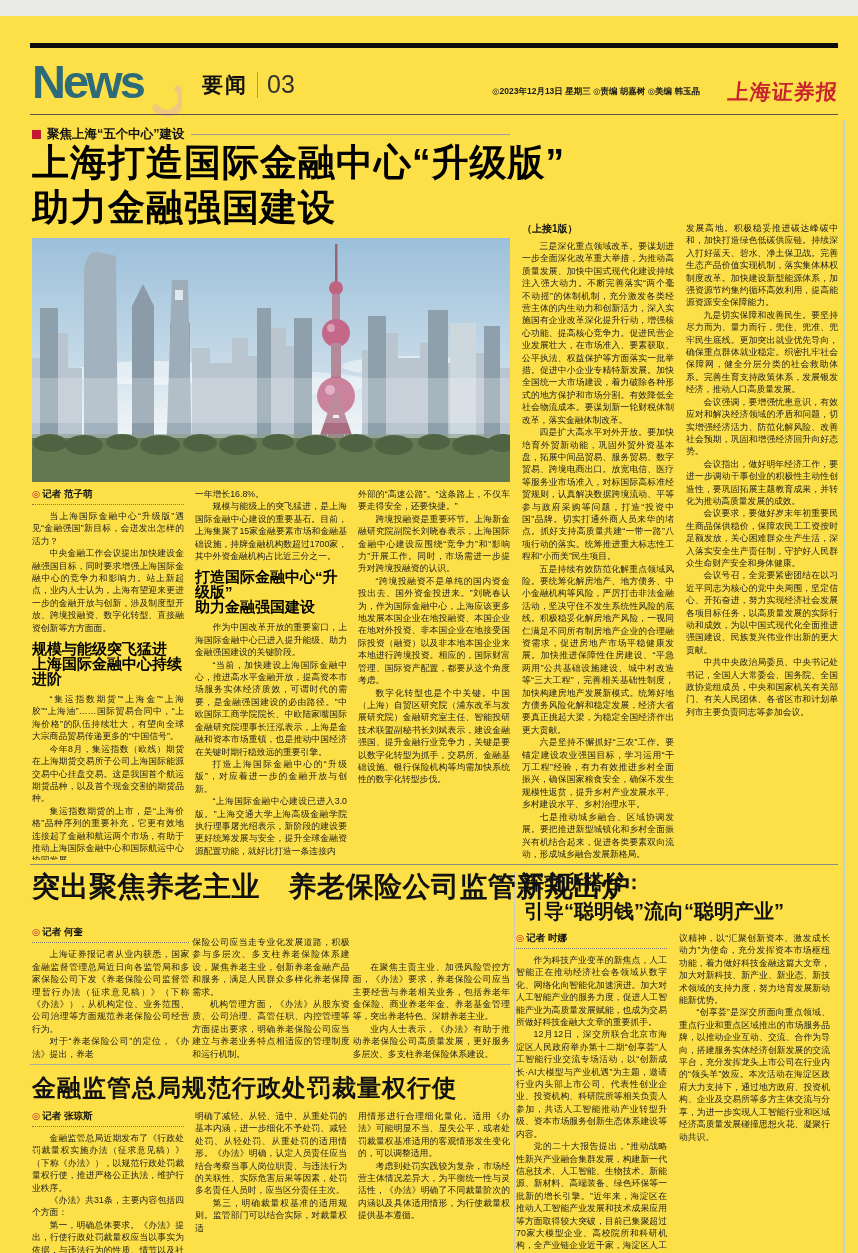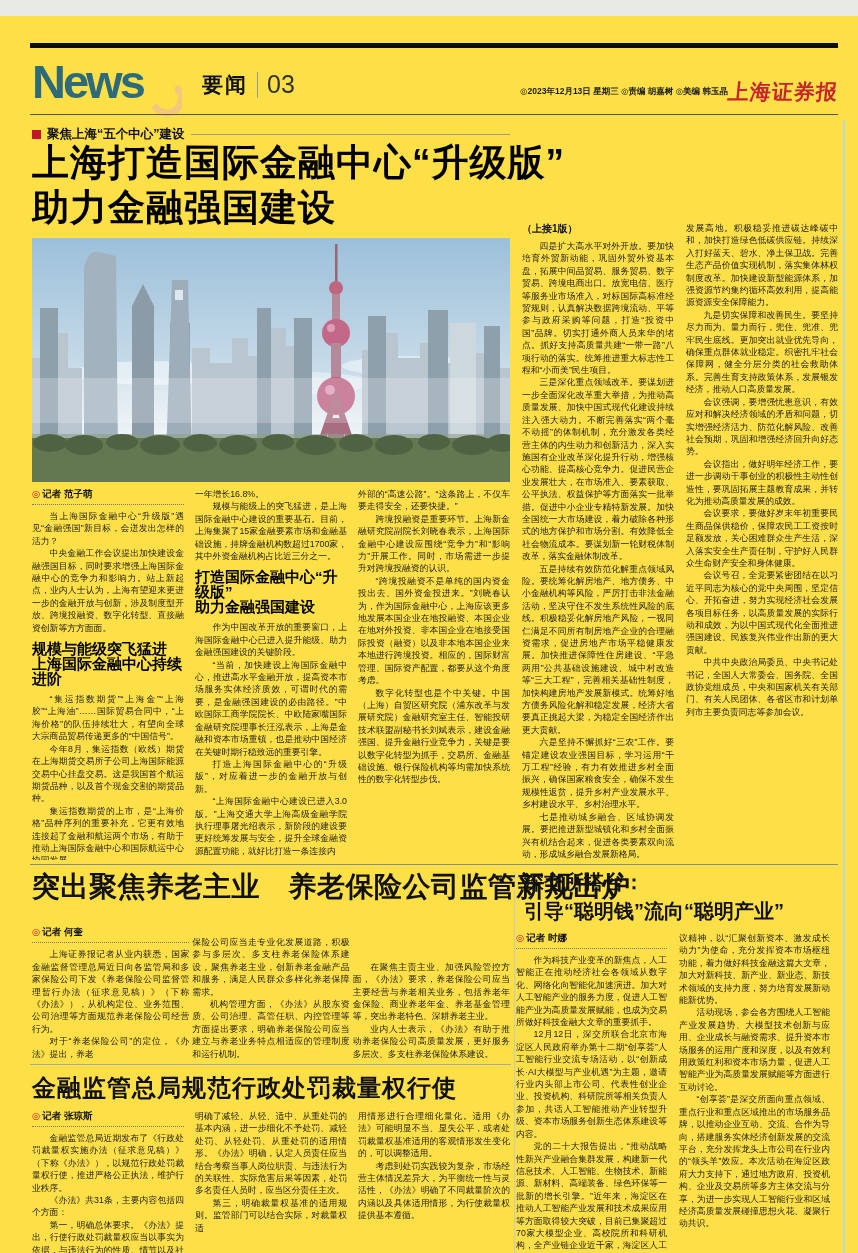--- a/index.html
+++ b/index.html
@@ -8,21 +8,21 @@
   .topbar{position:absolute;left:30px;top:27px;width:808px;height:5px;background:#0d0d0d;}
   
   .hdr{position:absolute;left:30px;top:38px;width:808px;height:58px;}
   .logo-wrap{position:absolute;left:2px;top:0;width:170px;height:60px;}
   .logo-text{font-size:47px;font-weight:900;color:#2e6b7a;letter-spacing:-3px;line-height:56px;}
   .logo-tail{position:absolute;left:116px;top:30px;}
   .section-block{position:absolute;left:172px;top:16px;display:flex;align-items:center;gap:9px;}
   .section-name{font-size:21px;font-weight:800;letter-spacing:2px;}
   .section-sep{width:1px;height:26px;background:#999;}
   .page-no{font-size:25px;font-weight:400;color:#333;}
-  .header-right{position:absolute;right:0;top:24px;display:flex;align-items:center;gap:0;}
+  .header-right{position:absolute;right:0;top:24px;display:flex;align-items:center;gap:28px;}
   .dateline{font-size:8.5px;font-weight:700;color:#1a1a1a;}
   .masthead{font-size:21px;font-weight:900;color:#c8232f;font-family:"Liberation Serif","DejaVu Serif",serif;
             transform:skewX(-6deg);letter-spacing:1px;}
   .header-rule{position:absolute;left:30px;top:98px;width:808px;height:1px;background:#555;}
   
   .kicker-row{position:absolute;left:32px;top:110px;width:478px;display:flex;align-items:center;gap:6px;}
   .kicker-sq{width:9px;height:9px;background:#c4162d;flex:0 0 auto;}
   .kicker-text{font-size:12.5px;font-weight:800;white-space:nowrap;}
   .kicker-line{flex:1;height:1px;background:#9a9a9a;}
   .headline{position:absolute;left:32px;top:124px;width:620px;margin:0;font-size:37px;line-height:45px;
@@ -209,22 +209,22 @@
           <p>“跨境投融资不是单纯的国内资金投出去、国外资金投进来。”刘晓春认为，作为国际金融中心，上海应该更多地发展本国企业在地投融资、本国企业在地对外投资、非本国企业在地接受国际投资（融资）以及非本地本国企业来本地进行跨境投资。相应的，国际财富管理、国际资产配置，都要从这个角度考虑。</p>
           <p>数字化转型也是个中关键。中国（上海）自贸区研究院（浦东改革与发展研究院）金融研究室主任、智能投研技术联盟副秘书长刘斌表示，建设金融强国、提升金融行业竞争力，关键是要以数字化转型为抓手，交易所、金融基础设施、银行保险机构等均需加快系统性的数字化转型步伐。</p>
         </div>
     </div>
   </div>
 
   <div class="cont-cols cols">
     <div class="col">
       <div class="cont-tag">（上接1版）</div>
       <div class="paras">
+          <p>三是深化重点领域改革。要谋划进一步全面深化改革重大举措，为推动高质量发展、加快中国式现代化建设持续注入强大动力。不断完善落实“两个毫不动摇”的体制机制，充分激发各类经营主体的内生动力和创新活力，深入实施国有企业改革深化提升行动，增强核心功能、提高核心竞争力。促进民营企业发展壮大，在市场准入、要素获取、公平执法、权益保护等方面落实一批举措。促进中小企业专精特新发展。加快全国统一大市场建设，着力破除各种形式的地方保护和市场分割。有效降低全社会物流成本。要谋划新一轮财税体制改革，落实金融体制改革。</p>
           <p>四是扩大高水平对外开放。要加快培育外贸新动能，巩固外贸外资基本盘，拓展中间品贸易、服务贸易、数字贸易、跨境电商出口。放宽电信、医疗等服务业市场准入，对标国际高标准经贸规则，认真解决数据跨境流动、平等参与政府采购等问题，打造“投资中国”品牌。切实打通外商人员来华的堵点。抓好支持高质量共建“一带一路”八项行动的落实。统筹推进重大标志性工程和“小而美”民生项目。</p>
-          <p>三是深化重点领域改革。要谋划进一步全面深化改革重大举措，为推动高质量发展、加快中国式现代化建设持续注入强大动力。不断完善落实“两个毫不动摇”的体制机制，充分激发各类经营主体的内生动力和创新活力，深入实施国有企业改革深化提升行动，增强核心功能、提高核心竞争力。促进民营企业发展壮大，在市场准入、要素获取、公平执法、权益保护等方面落实一批举措。促进中小企业专精特新发展。加快全国统一大市场建设，着力破除各种形式的地方保护和市场分割。有效降低全社会物流成本。要谋划新一轮财税体制改革，落实金融体制改革。</p>
           <p>五是持续有效防范化解重点领域风险。要统筹化解房地产、地方债务、中小金融机构等风险，严厉打击非法金融活动，坚决守住不发生系统性风险的底线。积极稳妥化解房地产风险，一视同仁满足不同所有制房地产企业的合理融资需求，促进房地产市场平稳健康发展。加快推进保障性住房建设、“平急两用”公共基础设施建设、城中村改造等“三大工程”，完善相关基础性制度，加快构建房地产发展新模式。统筹好地方债务风险化解和稳定发展，经济大省要真正挑起大梁，为稳定全国经济作出更大贡献。</p>
           <p>六是坚持不懈抓好“三农”工作。要锚定建设农业强国目标，学习运用“千万工程”经验，有力有效推进乡村全面振兴，确保国家粮食安全，确保不发生规模性返贫，提升乡村产业发展水平、乡村建设水平、乡村治理水平。</p>
           <p>七是推动城乡融合、区域协调发展。要把推进新型城镇化和乡村全面振兴有机结合起来，促进各类要素双向流动，形成城乡融合发展新格局。</p>
         </div>
     </div>
     <div class="col">
       <div class="paras cont">
           <p>发展高地。积极稳妥推进碳达峰碳中和，加快打造绿色低碳供应链。持续深入打好蓝天、碧水、净土保卫战。完善生态产品价值实现机制，落实集体林权制度改革。加快建设新型能源体系，加强资源节约集约循环高效利用，提高能源资源安全保障能力。</p>
           <p>九是切实保障和改善民生。要坚持尽力而为、量力而行，兜住、兜准、兜牢民生底线。更加突出就业优先导向，确保重点群体就业稳定。织密扎牢社会保障网，健全分层分类的社会救助体系。完善生育支持政策体系，发展银发经济，推动人口高质量发展。</p>
           <p>会议强调，要增强忧患意识，有效应对和解决经济领域的矛盾和问题，切实增强经济活力、防范化解风险、改善社会预期，巩固和增强经济回升向好态势。</p>
@@ -270,21 +270,20 @@
       <div class="byline"><span class="mk">◎</span><span>记者 时娜</span></div>
       <div class="paras">
           <p>作为科技产业变革的新焦点，人工智能正在推动经济社会各领域从数字化、网络化向智能化加速演进。加大对人工智能产业的服务力度，促进人工智能产业为高质量发展赋能，也成为交易所做好科技金融大文章的重要抓手。</p>
           <p>12月12日，深交所联合北京市海淀区人民政府举办第十二期“创享荟”人工智能行业交流专场活动，以“创新成长·AI大模型与产业机遇”为主题，邀请行业内头部上市公司、代表性创业企业、投资机构、科研院所等相关负责人参加，共话人工智能推动产业转型升级、资本市场服务创新生态体系建设等内容。</p>
           <p>党的二十大报告提出，“推动战略性新兴产业融合集群发展，构建新一代信息技术、人工智能、生物技术、新能源、新材料、高端装备、绿色环保等一批新的增长引擎。”近年来，海淀区在推动人工智能产业发展和技术成果应用等方面取得较大突破，目前已集聚超过70家大模型企业、高校院所和科研机构，全产业链企业近千家，海淀区人工智能产业集群入选第一批国家级产业集群。</p>
         </div>
     </div>
     <div class="col">
       <div class="paras cont">
           <p>议精神，以“汇聚创新资本、激发成长动力”为使命，充分发挥资本市场枢纽功能，着力做好科技金融这篇大文章，加大对新科技、新产业、新业态、新技术领域的支持力度，努力培育发展新动能新优势。</p>
-          <p>活动现场，参会各方围绕人工智能产业发展趋势、大模型技术创新与应用、企业成长与融资需求、提升资本市场服务的运用广度和深度，以及有效利用政策红利和资本市场力量，促进人工智能产业为高质量发展赋能等方面进行互动讨论。</p>
           <p>“创享荟”是深交所面向重点领域、重点行业和重点区域推出的市场服务品牌，以推动企业互动、交流、合作为导向，搭建服务实体经济创新发展的交流平台，充分发挥龙头上市公司在行业内的“领头羊”效应。本次活动在海淀区政府大力支持下，通过地方政府、投资机构、企业及交易所等多方主体交流与分享，为进一步实现人工智能行业和区域经济高质量发展碰撞思想火花、凝聚行动共识。</p>
         </div>
     </div>
   </div>
 
   <h2 class="penalty-headline">金融监管总局规范行政处罚裁量权行使</h2>
   <div class="penalty-body cols">
     <div class="col">
       <div class="byline"><span class="mk">◎</span><span>记者 张琼斯</span></div>
       <div class="paras">

